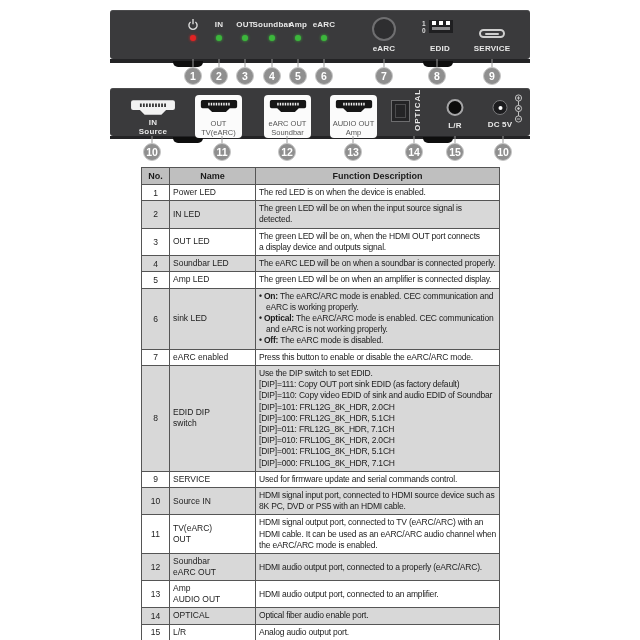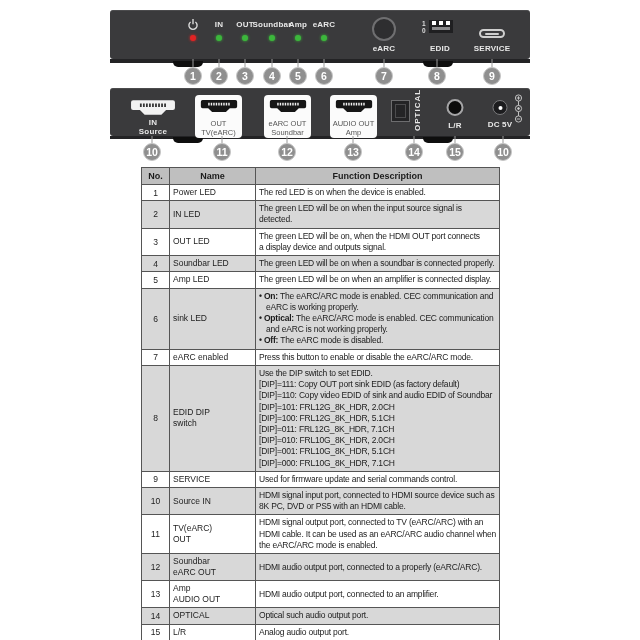--- a/index.html
+++ b/index.html
@@ -219,21 +219,21 @@
         </tr>
         <tr>
           <td class="no">3</td>
           <td class="name">OUT LED</td>
           <td class="desc">The green LED will be on, when the HDMI OUT port connects
 a display device and outputs signal.</td>
         </tr>
         <tr class="shaded">
           <td class="no">4</td>
           <td class="name">Soundbar LED</td>
-          <td class="desc">The green LED will be on when a soundbar is connected properly.</td>
+          <td class="desc">The eARC LED will be on when a soundbar is connected properly.</td>
         </tr>
         <tr>
           <td class="no">5</td>
           <td class="name">Amp LED</td>
           <td class="desc">The green LED will be on when an amplifier is connected display.</td>
         </tr>
         <tr class="shaded">
           <td class="no">6</td>
           <td class="name">sink LED</td>
           <td class="desc"><div class="bullet"><b>• On:</b> The eARC/ARC mode is enabled. CEC communication and eARC is working properly.</div><div class="bullet"><b>• Optical:</b> The eARC/ARC mode is enabled. CEC communication and eARC is not working properly.</div><div class="bullet"><b>• Off:</b> The eARC mode is disabled.</div></td>
@@ -273,21 +273,21 @@
         </tr>
         <tr>
           <td class="no">13</td>
           <td class="name">Amp
 AUDIO OUT</td>
           <td class="desc">HDMI audio output port, connected to an amplifier.</td>
         </tr>
         <tr class="shaded">
           <td class="no">14</td>
           <td class="name">OPTICAL</td>
-          <td class="desc">Optical such audio output port.</td>
+          <td class="desc">Optical fiber audio enable port.</td>
         </tr>
         <tr>
           <td class="no">15</td>
           <td class="name">L/R</td>
           <td class="desc">Analog audio output port.</td>
         </tr>
       </tbody>
   </table>
 </div>
 

